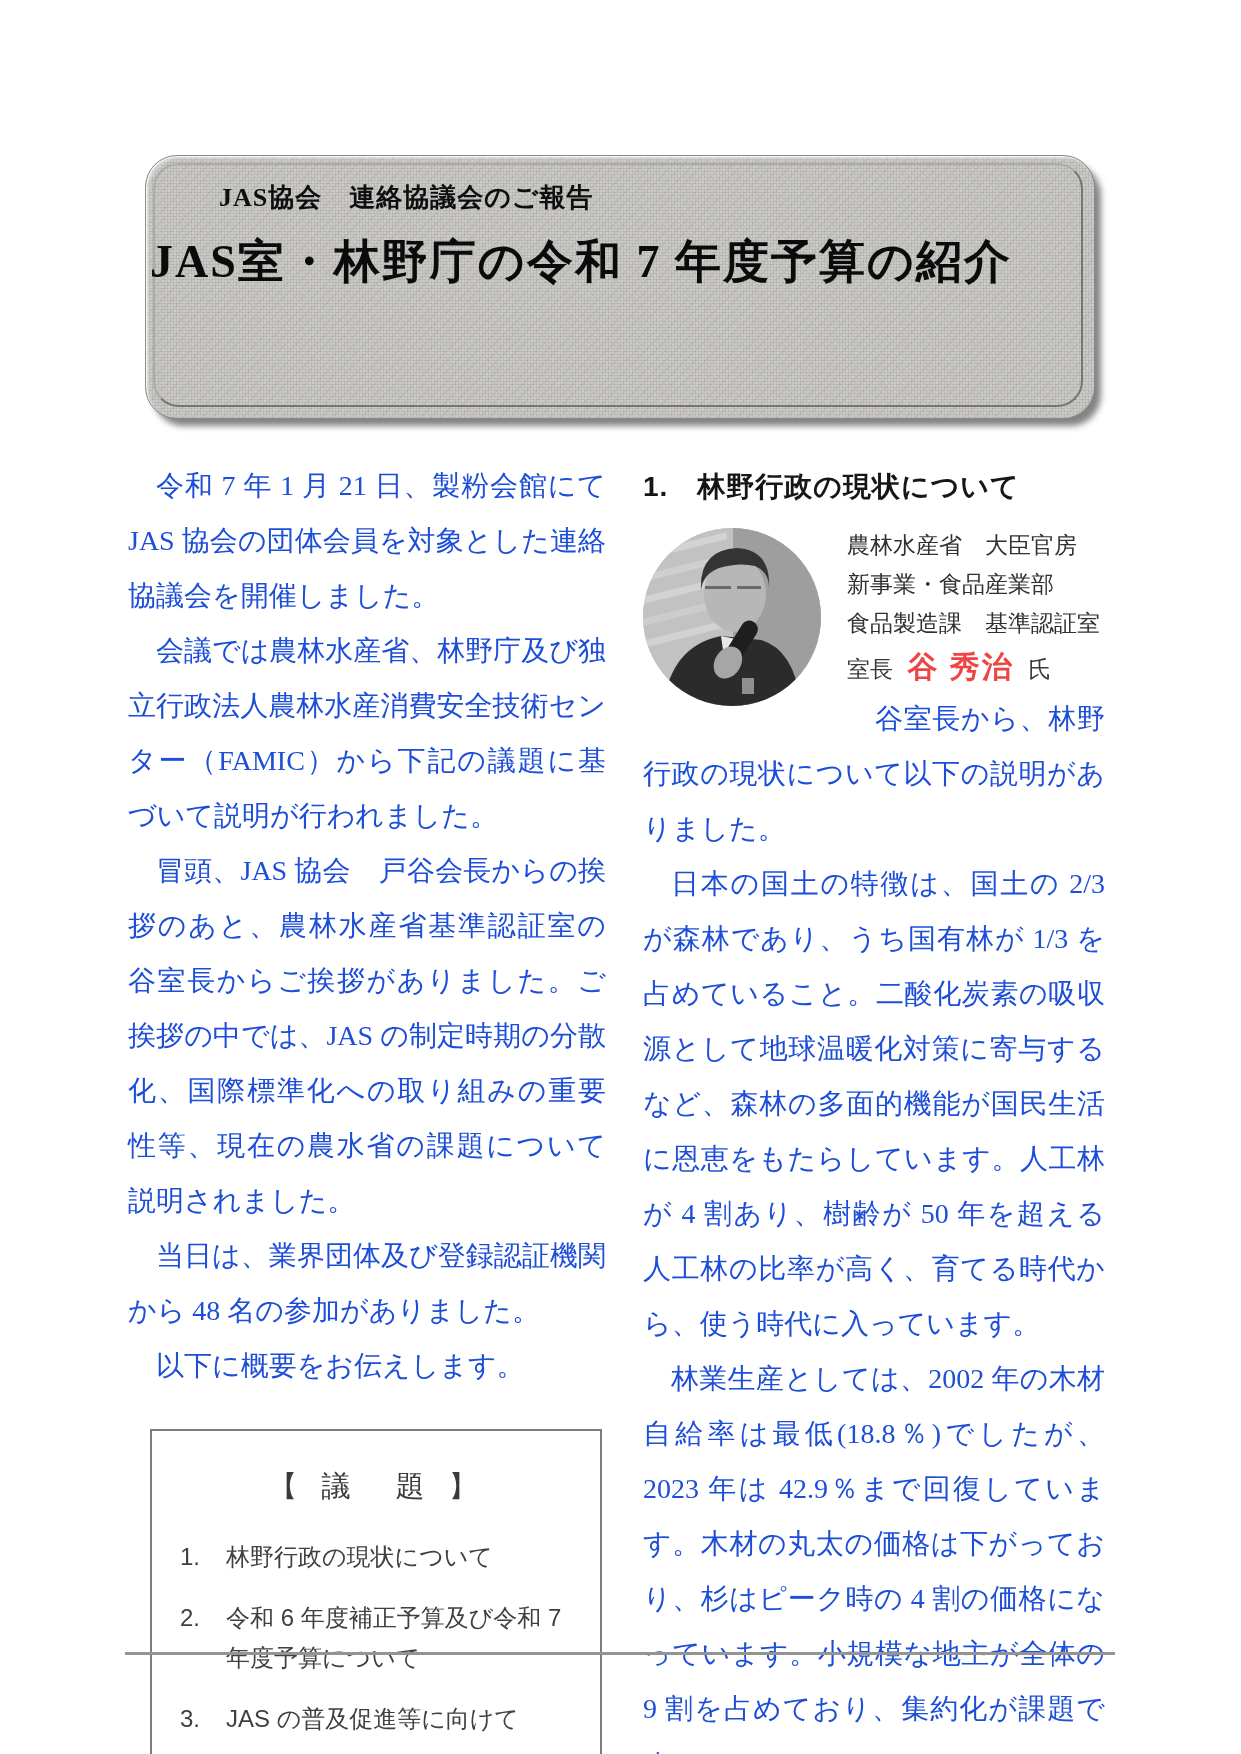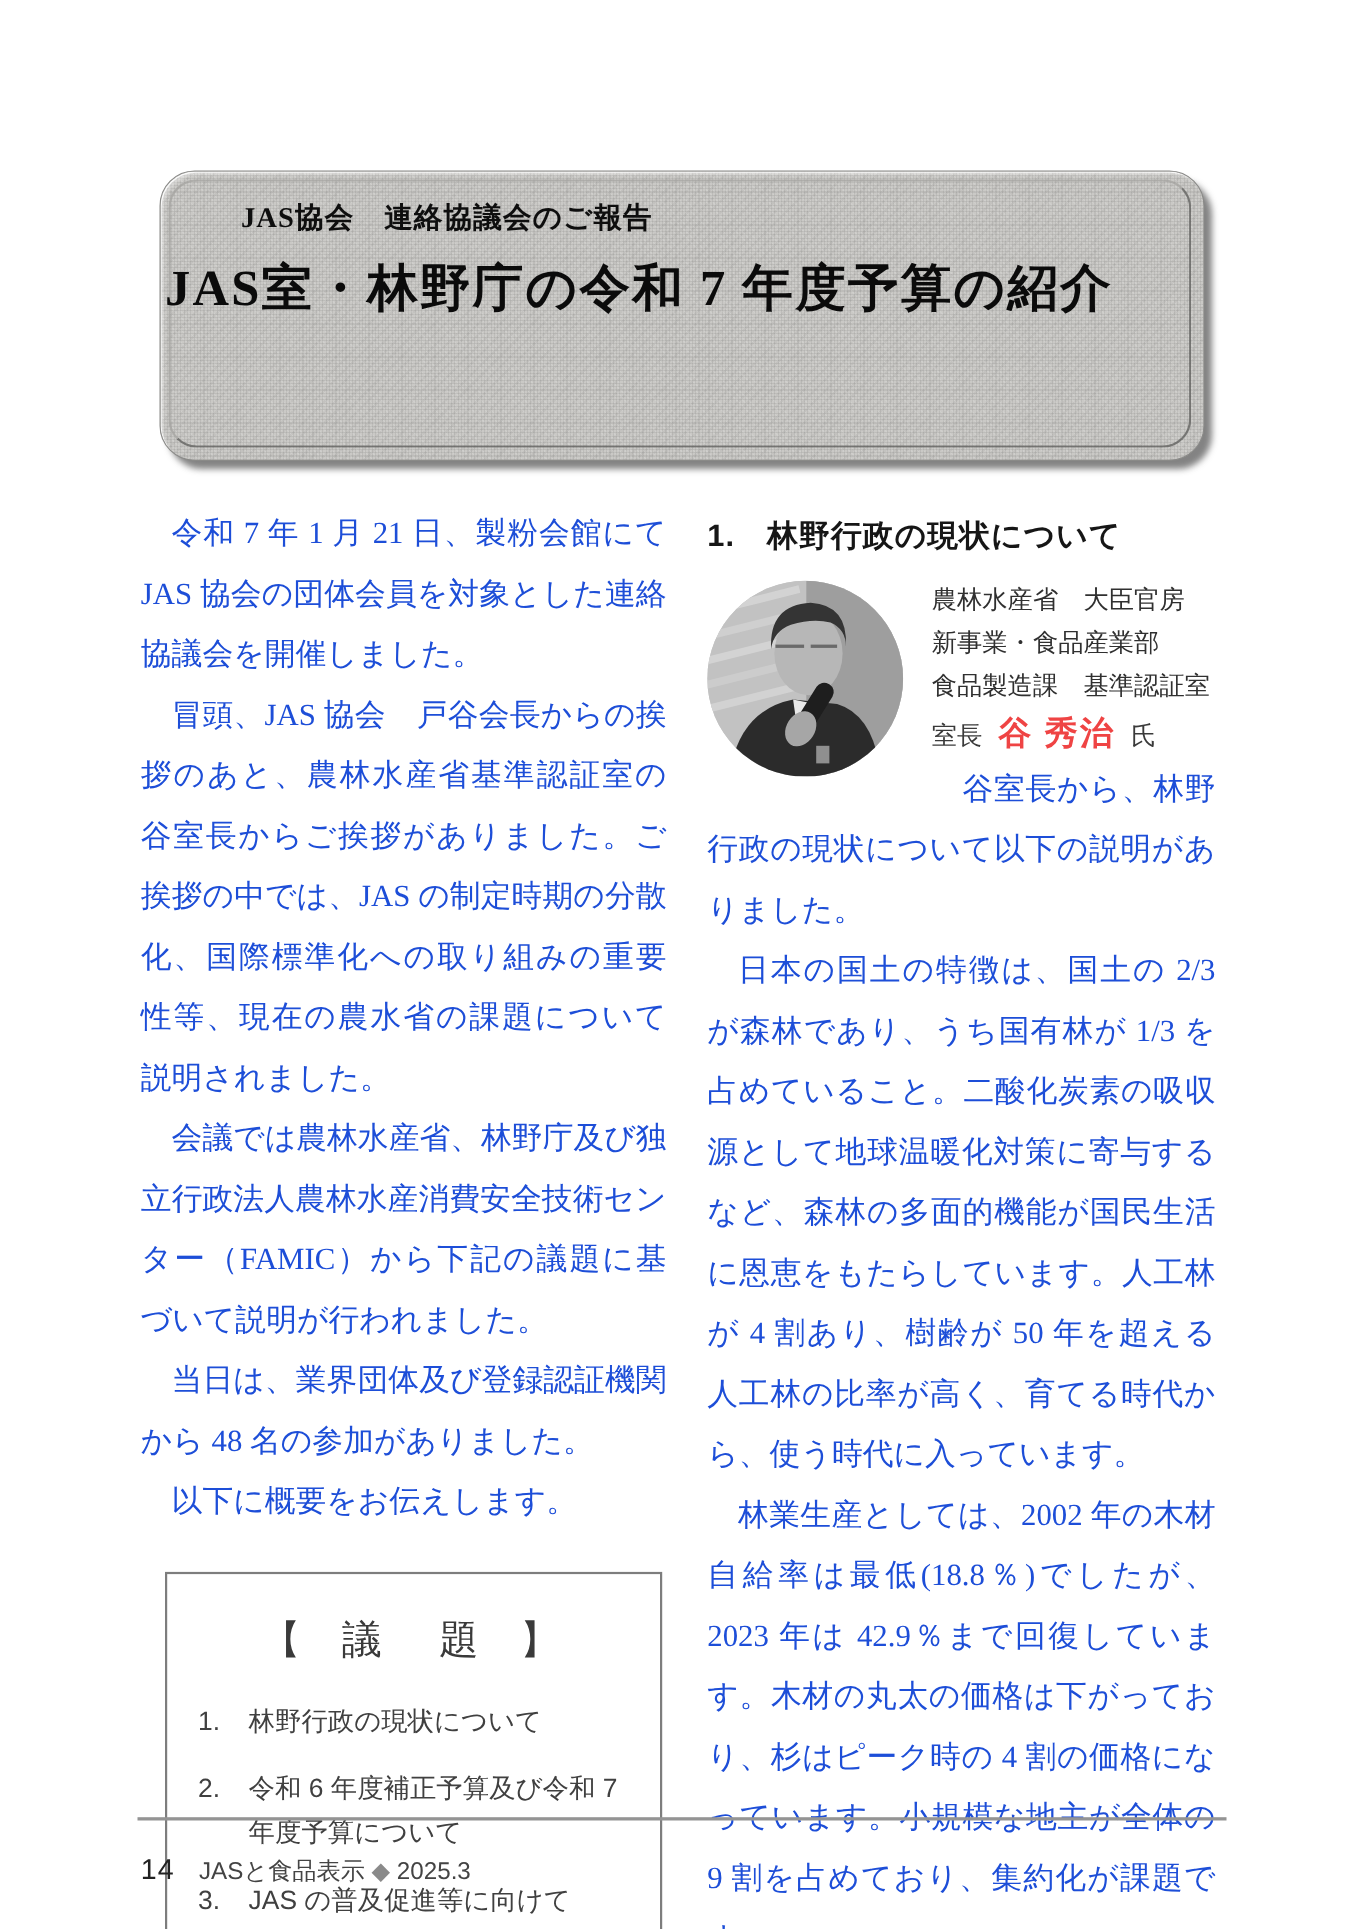--- a/index.html
+++ b/index.html
@@ -50,23 +50,22 @@
     text-indent:1em; color:#1d4ed8;
   }
 
   
   .agenda-box {
     box-sizing:border-box; margin:36px 0 0 22px; width:452px;
     border:2px solid #7d7d7d; padding:30px 22px 36px 24px;
     font-family:"Liberation Sans","DejaVu Sans",sans-serif;
   }
   .agenda-title {
-    text-align:center; font-size:36px; letter-spacing:8px; color:#3a3a3a;
+    text-align:center; font-size:29px; letter-spacing:8px; color:#3a3a3a;
     margin:6px 0 30px 0;
-    font-family:Liberation Mono, monospace;
   }
   .agenda-list { list-style:none; margin:0; padding:0; }
   .agenda-list li {
     position:relative; padding-left:50px; margin-bottom:21px;
     font-size:24px; line-height:40px; color:#404040;
   }
   .agenda-list li:last-child { margin-bottom:0; }
   .agenda-num { position:absolute; left:4px; top:0; }
 
   
@@ -110,22 +109,22 @@
   <div class="banner">
     <div class="inner-frame"></div>
     <div class="banner-tagline">JAS協会　連絡協議会のご報告</div>
     <div class="banner-titles">
       <div>JAS室・林野庁の令和 7 年度予算の紹介</div>
     </div>
   </div>
 
   <div class="col-left">
     <p class="body-par">令和 7 年 1 月 21 日、製粉会館にて JAS 協会の団体会員を対象とした連絡協議会を開催しました。</p>
+    <p class="body-par">会議では農林水産省、林野庁及び独立行政法人農林水産消費安全技術センター（FAMIC）から下記の議題に基づいて説明が行われました。</p>
     <p class="body-par">冒頭、JAS 協会　戸谷会長からの挨拶のあと、農林水産省基準認証室の谷室長からご挨拶がありました。ご挨拶の中では、JAS の制定時期の分散化、国際標準化への取り組みの重要性等、現在の農水省の課題について説明されました。</p>
-    <p class="body-par">会議では農林水産省、林野庁及び独立行政法人農林水産消費安全技術センター（FAMIC）から下記の議題に基づいて説明が行われました。</p>
     <p class="body-par">当日は、業界団体及び登録認証機関から 48 名の参加がありました。</p>
     <p class="body-par">以下に概要をお伝えします。</p>
 
     <div class="agenda-box">
       <div class="agenda-title">【 議　題 】</div>
       <ul class="agenda-list">
         <li>
           <span class="agenda-num">1.</span>
           <span>林野行政の現状について</span>
         </li>
@@ -187,20 +186,14 @@
       <div class="clear"></div>
     </div>
 
     <p class="body-par">日本の国土の特徴は、国土の 2/3 が森林であり、うち国有林が 1/3 を占めていること。二酸化炭素の吸収源として地球温暖化対策に寄与するなど、森林の多面的機能が国民生活に恩恵をもたらしています。人工林が 4 割あり、樹齢が 50 年を超える人工林の比率が高く、育てる時代から、使う時代に入っています。</p>
     <p class="body-par">林業生産としては、2002 年の木材自給率は最低(18.8％)でしたが、2023 年は 42.9％まで回復しています。木材の丸太の価格は下がっており、杉はピーク時の 4 割の価格になっています。小規模な地主が全体の 9 割を占めており、集約化が課題です。</p>
     <p class="body-par">人材育成に関しては、昔に比べれば若年者率が一定程度進んでいます。ただ、業界としては労働災害が多いのが現状で、全産業の 10 倍の死傷率になっており、大きな課題です。</p>
 
   </div>
 
   <div class="footer-rule"></div>
-  <div class="page-footer">
-    <span class="page-number">14</span>
-    <span>JASと食品表示</span>
-    <span class="diamond-icon">◆</span>
-    <span>2025.3</span>
-  </div>
 
 </div>
 
 </body></html>

